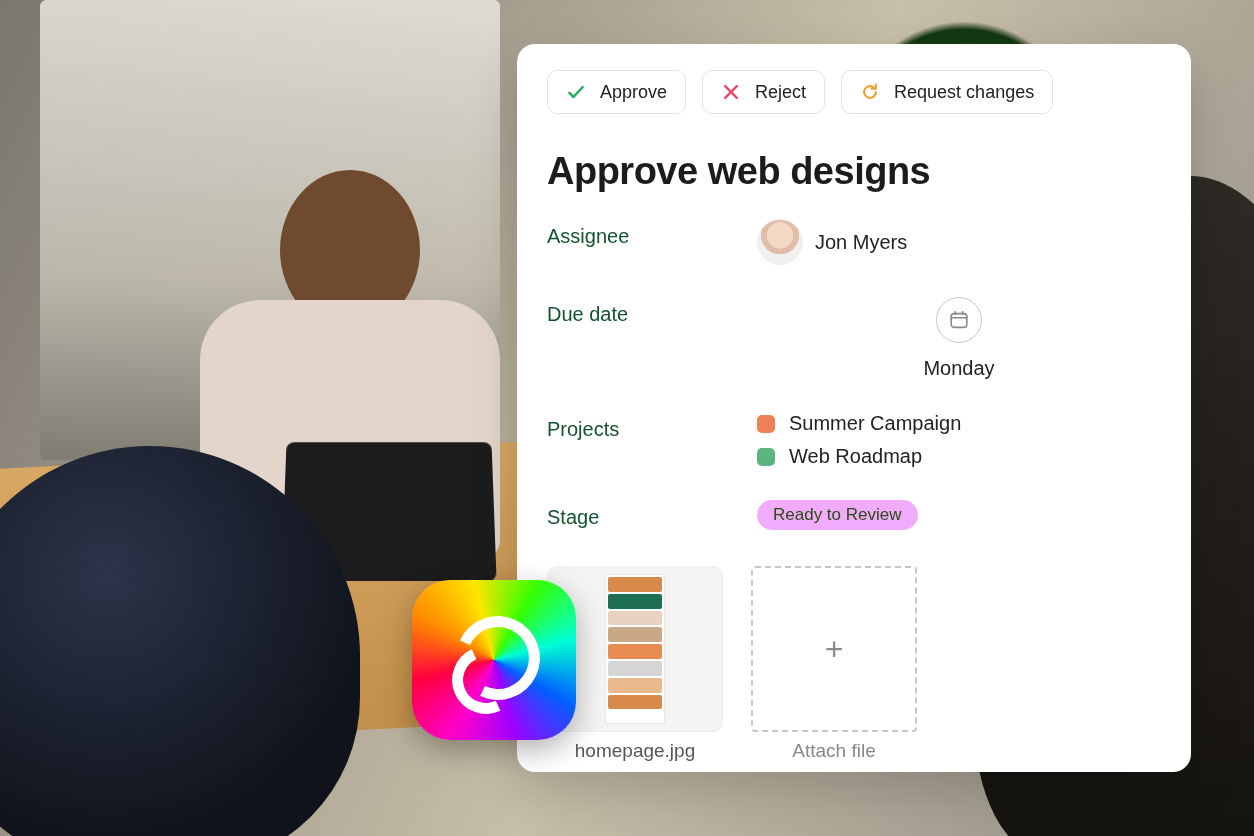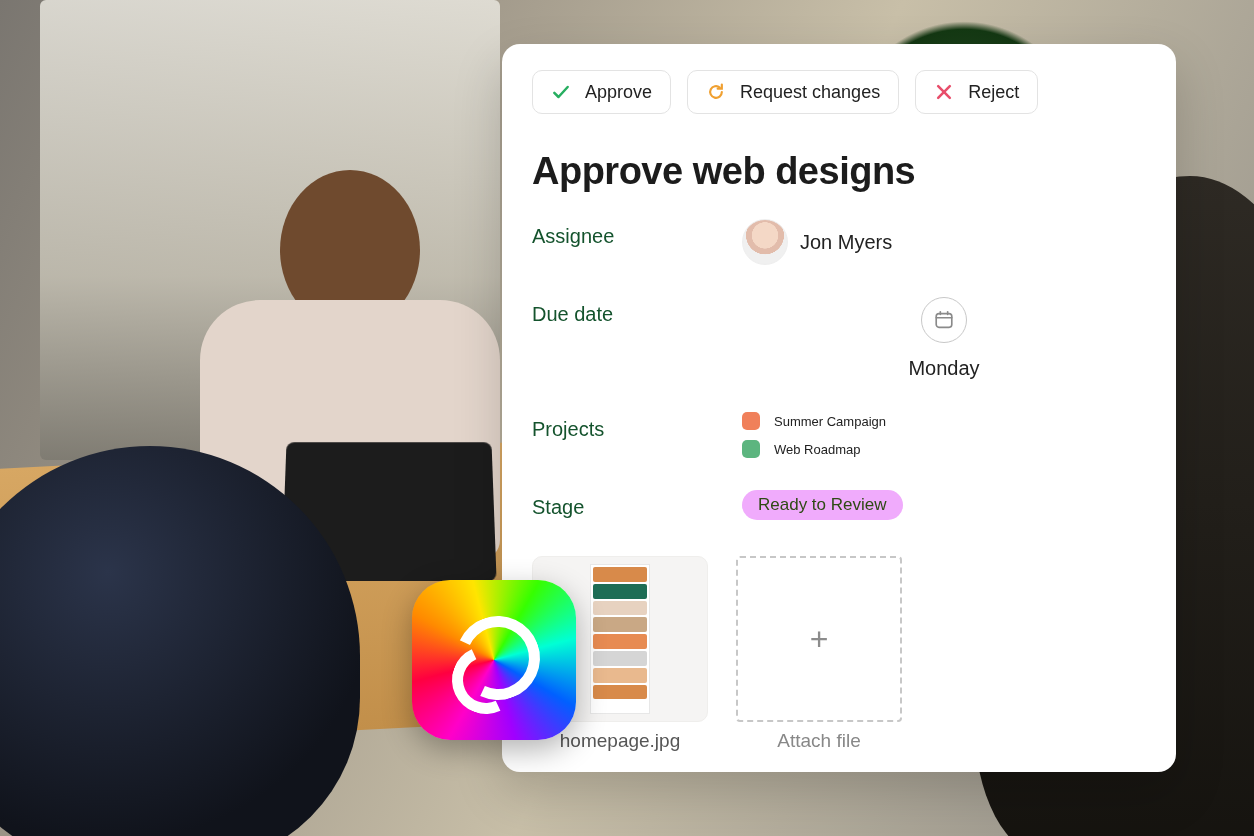--- a/index.html
+++ b/index.html
@@ -22,21 +22,21 @@
   .bg .fg-left { position:absolute; left:-60px; bottom:-30px; width:420px; height:420px; background:radial-gradient(circle at 40% 30%, #2b344a 0%, #10131b 70%); border-radius:50% 50% 40% 40%; filter:blur(0.5px);}
   .bg .fg-right { position:absolute; right:-80px; bottom:-20px; width:360px; height:680px; background:linear-gradient(180deg,#2e2a24 0%, #15130f 100%); border-radius:60% 40% 20% 20%; }
   .bg .person { position:absolute; left:200px; top:170px; width:300px; height:370px; }
   .bg .person .head { width:140px; height:160px; background:#6f4a2e; border-radius:50%; margin:0 auto;}
   .bg .person .body { width:300px; height:260px; background:#e3d5cb; border-radius:60px 60px 20px 20px; margin-top:-30px;}
   .bg .laptop { position:absolute; left:284px; top:440px; width:210px; height:140px; background:#1c1c1c; border-radius:8px; transform:perspective(400px) rotateX(8deg);}
   .bg .plant { position:absolute; right:200px; top:10px; width:180px; height:130px; background:radial-gradient(circle at 50% 100%, #2e5a2b 0%, #143813 70%, transparent 75%);}
 
   .card {
     position: absolute;
-    left: 502px;
+    left: 517px;
     top: 44px;
     width: 674px;
     height: 728px;
     background: #ffffff;
     border-radius: 18px;
     box-shadow: 0 20px 50px rgba(0,0,0,0.18);
     padding: 26px 30px 20px 30px;
   }
   .actions { display:flex; gap:16px; }
   .btn {
@@ -49,21 +49,21 @@
   .task-title { font-size:38px; font-weight:600; color:#1c1c1c; margin-top:36px; letter-spacing:-0.5px;}
   .fields { margin-top:26px; display:grid; grid-template-columns: 210px 1fr; row-gap:32px; align-items:start;}
   .label { font-size:20px; color:#14532d; padding-top:6px;}
   .value { font-size:20px; color:#222; }
   .assignee-row { display:flex; align-items:center; gap:12px; }
   .avatar { width:46px; height:46px; border-radius:50%; background:radial-gradient(circle at 50% 35%, #f4d8c6 0 36%, #e2bcab 37% 52%, #f0f0f0 53% 100%); border:1px solid #eee;}
   .date-row { display:flex; align-items:center; gap:14px;flex-direction:column; }
   .date-icon { width:46px; height:46px; border-radius:50%; border:1.5px solid #c8c8c8; display:flex; align-items:center; justify-content:center;}
   .date-icon svg { width:22px; height:22px; stroke:#8a8a8a;}
   .proj-list { display:flex; flex-direction:column; gap:10px;}
-  .proj-item { display:flex; align-items:center; gap:14px; font-size:13px;text-align:right;}
+  .proj-item { display:flex; align-items:center; gap:14px; font-size:20px;text-align:right;}
   .proj-dot { width:18px; height:18px; border-radius:5px;}
   .pill { display:inline-block; padding:5px 16px; border-radius:999px; font-size:17px; background:#a6d46a; color:#2e4a14;}
   .attachments-row { display:flex; gap:28px; align-items:flex-start; padding-top:4px;}
   .attach-item { display:flex; flex-direction:column; align-items:center; gap:8px;}
   .thumb {
     width:176px; height:166px; background:#f5f4f3; border-radius:10px; border:1px solid #efeeec;
     display:flex; align-items:center; justify-content:center; overflow:hidden;
   }
   .thumb .mini {
     width:60px; height:150px; background:#fff; border:1px solid #e7e7e7; position:relative;
@@ -111,32 +111,32 @@
 <div class="card">
 
   <div class="actions">
     <button class="btn">
       <svg viewBox="0 0 24 24" fill="none" stroke="#27ae60" stroke-width="3" stroke-linecap="round" stroke-linejoin="round">
           <polyline points="4 13 9 18 20 6"></polyline>
         </svg>
       <span>Approve</span>
     </button>
     <button class="btn">
+      <svg viewBox="0 0 24 24" fill="none" stroke="#e84d6a" stroke-width="3" stroke-linecap="round">
+          <line x1="5" y1="5" x2="19" y2="19"></line>
+          <line x1="19" y1="5" x2="5" y2="19"></line>
+        </svg>
+      <span>Reject</span>
+    </button>
+    <button class="btn">
       <svg viewBox="0 0 24 24" fill="none" stroke="#f0a030" stroke-width="2.6" stroke-linecap="round">
           <path d="M19 12a7 7 0 1 1-2.5-5.4"></path>
           <polyline points="19 3 19 8 14 8" fill="none"></polyline>
         </svg>
       <span>Request changes</span>
-    </button>
-    <button class="btn">
-      <svg viewBox="0 0 24 24" fill="none" stroke="#e84d6a" stroke-width="3" stroke-linecap="round">
-          <line x1="5" y1="5" x2="19" y2="19"></line>
-          <line x1="19" y1="5" x2="5" y2="19"></line>
-        </svg>
-      <span>Reject</span>
     </button>
   </div>
 
   <h1 class="task-title">Approve web designs</h1>
 
   <div class="fields">
 
     <div class="label">Assignee</div>
     <div class="value assignee-row">
       <div class="avatar"></div>

